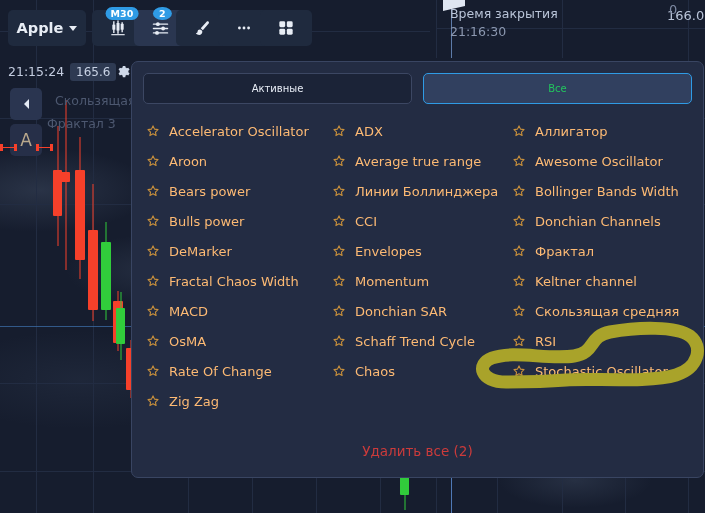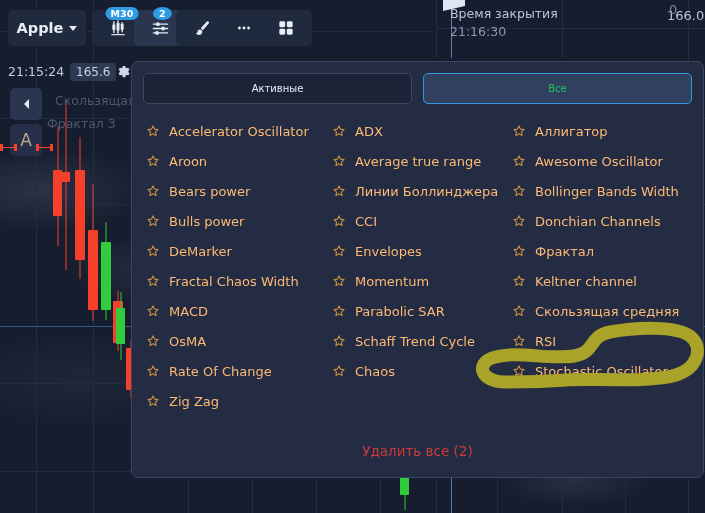--- a/index.html
+++ b/index.html
@@ -400,21 +400,21 @@
           <div class="item">
             <svg class="star" viewBox="0 0 24 24">
               <path fill="none" stroke="#c8903c" stroke-width="1.9" stroke-linejoin="round" d="M12 3.2l2.6 5.6 6 .8-4.4 4.2 1.1 6-5.3-2.9-5.3 2.9 1.1-6L3.4 9.6l6-.8z"></path>
             </svg>
             <span class="item-label">Momentum</span>
           </div>
           <div class="item">
             <svg class="star" viewBox="0 0 24 24">
               <path fill="none" stroke="#c8903c" stroke-width="1.9" stroke-linejoin="round" d="M12 3.2l2.6 5.6 6 .8-4.4 4.2 1.1 6-5.3-2.9-5.3 2.9 1.1-6L3.4 9.6l6-.8z"></path>
             </svg>
-            <span class="item-label">Parabolic SAR</span>
+            <span class="item-label">Donchian SAR</span>
           </div>
           <div class="item">
             <svg class="star" viewBox="0 0 24 24">
               <path fill="none" stroke="#c8903c" stroke-width="1.9" stroke-linejoin="round" d="M12 3.2l2.6 5.6 6 .8-4.4 4.2 1.1 6-5.3-2.9-5.3 2.9 1.1-6L3.4 9.6l6-.8z"></path>
             </svg>
             <span class="item-label">Schaff Trend Cycle</span>
           </div>
           <div class="item">
             <svg class="star" viewBox="0 0 24 24">
               <path fill="none" stroke="#c8903c" stroke-width="1.9" stroke-linejoin="round" d="M12 3.2l2.6 5.6 6 .8-4.4 4.2 1.1 6-5.3-2.9-5.3 2.9 1.1-6L3.4 9.6l6-.8z"></path>

